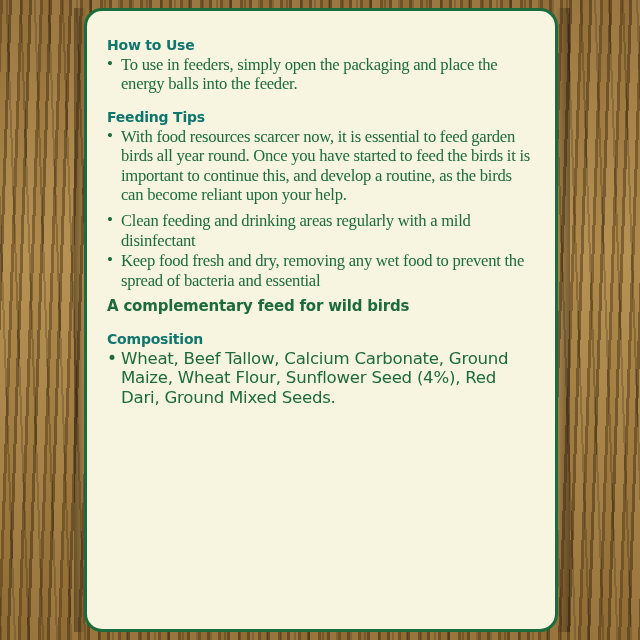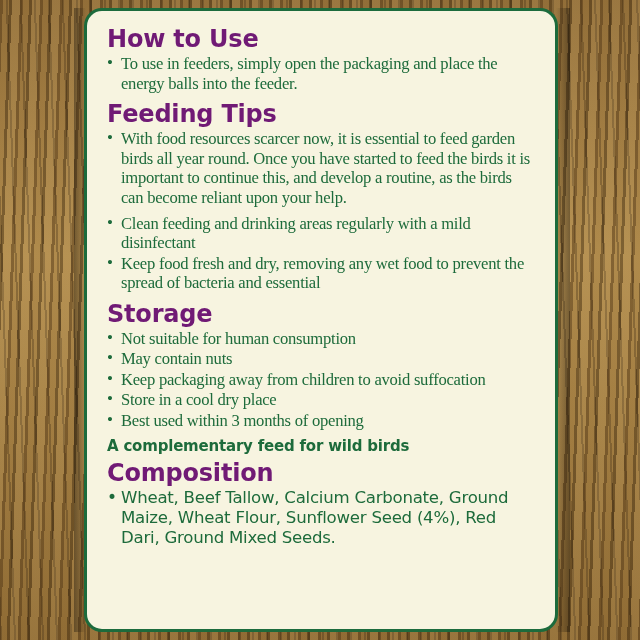--- a/index.html
+++ b/index.html
@@ -37,25 +37,25 @@
     border-radius: 18px;
     padding: 10px 18px 8px 20px;
     overflow: hidden;
   }
   .card-inner {
     width: 100%;
     height: 100%;
     overflow: hidden;
   }
   h2.section-title {
-    margin: 4px 0 1px 0;
-    color: #701a75;
+    margin: 16px 0 1px 0;
+    color: #0f766e;
     font-family: "DejaVu Sans", sans-serif;
     font-weight: bold;
-    font-size: 24px;
+    font-size: 14px;
     letter-spacing: -0.2px;
     line-height: 1.18;
   }
   .section {
     margin-bottom: 7px;
   }
   ul.bullets {
     list-style: none;
     margin: 0;
     padding: 0;
@@ -145,30 +145,20 @@
         </ul>
       </div>
 
       <div class="section">
         <ul class="bullets">
           <li>Clean feeding and drinking areas regularly with a  mild disinfectant</li>
           <li>Keep food fresh and dry, removing any wet food to prevent the spread of bacteria and essential</li>
         </ul>
       </div>
 
-      <div class="section">
-        <h2 class="section-title">Storage</h2>
-        <ul class="bullets">
-          <li>Not suitable for human consumption</li>
-          <li>May contain nuts</li>
-          <li>Keep packaging away from children to avoid suffocation</li>
-          <li>Store in a cool dry place</li>
-          <li>Best used within 3 months  of opening</li>
-        </ul>
-      </div>
 
       <div class="tagline">A complementary feed for wild birds</div>
 
       <div class="section">
         <h2 class="section-title">Composition</h2>
         <div class="composition-text">Wheat, Beef Tallow, Calcium Carbonate, Ground Maize, Wheat Flour, Sunflower Seed (4%), Red Dari, Ground Mixed Seeds.</div>
       </div>
 
     </div>
   </div>

